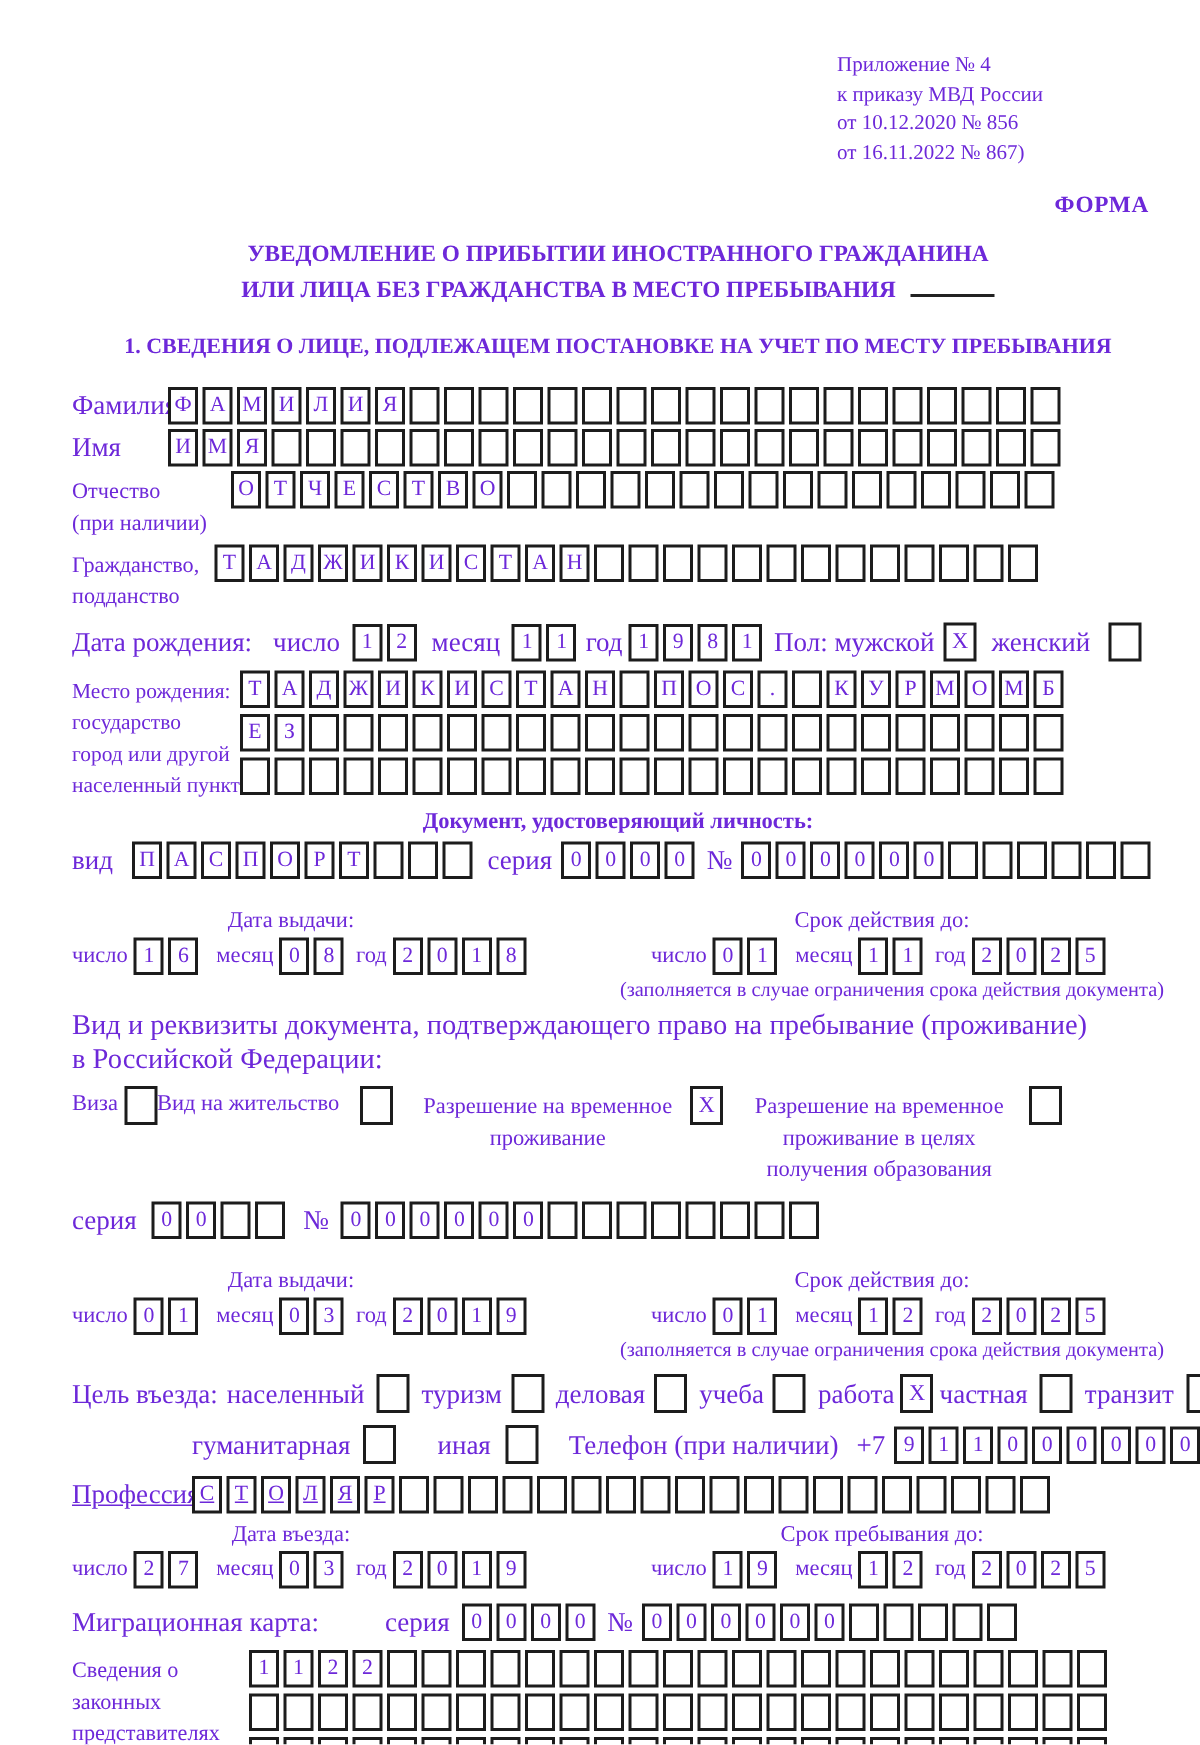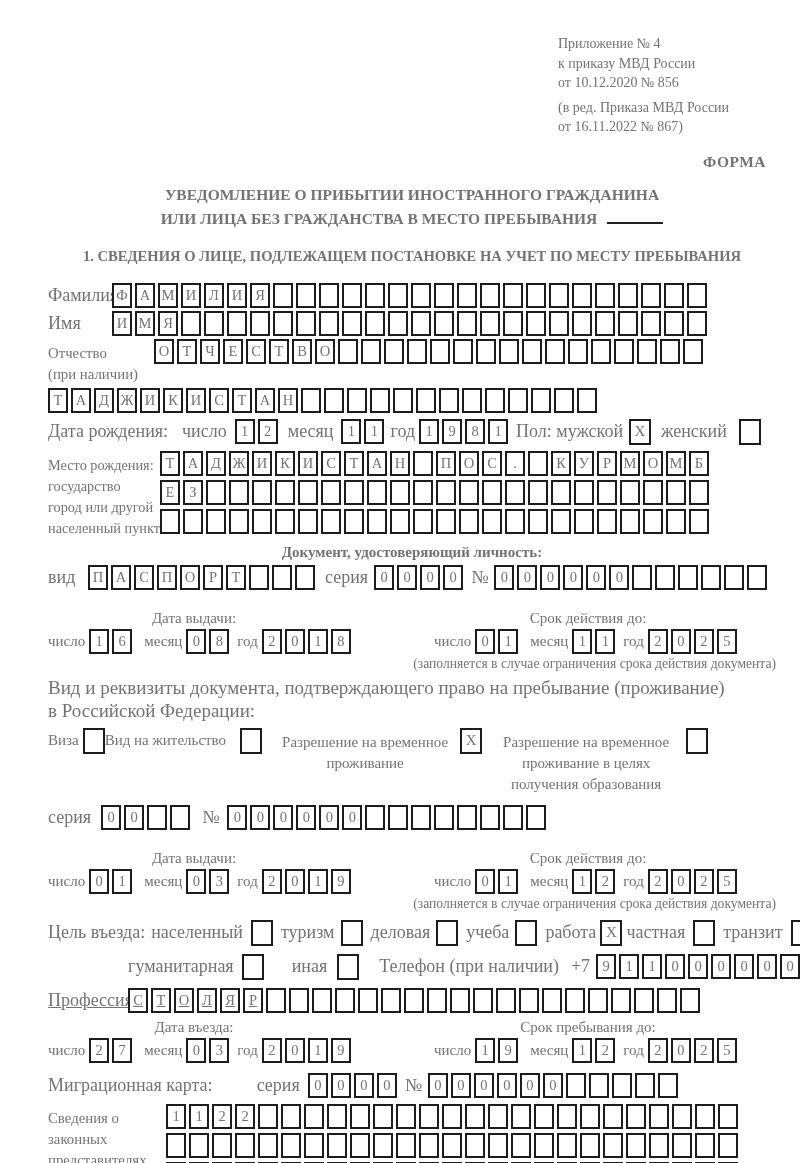--- a/index.html
+++ b/index.html
@@ -1,18 +1,18 @@
 <!DOCTYPE html>
 <html><head>
 <meta charset="utf-8">
 <style>
   * { margin:0; padding:0; box-sizing:border-box; }
   html,body { background:#ffffff; }
   .page {
-    width:800px; height:1163px; background:#fff; color:#737373;
+    width:800px; height:1163px; background:#fff; color:#6d28d9;
     font-family:"Liberation Serif","DejaVu Serif",serif;
     padding:34px 24px 10px 48px; overflow:hidden; position:relative;
     font-size:15px;
   }
   
   .header-note { margin-left:auto; width:218px; font-size:14px; line-height:19.5px; }
   .hn-gap { margin-top:5px; }
   .forma { text-align:right; padding-right:10px; font-weight:bold; font-size:15.5px; margin-top:16px; letter-spacing:.5px; }
   .title { margin-top:12px; text-align:center; font-weight:bold; font-size:15.5px; line-height:24px; }
   .title-underline { display:inline-block; width:56px; height:13px; border-bottom:2px solid #222; margin-left:10px; }
@@ -66,21 +66,20 @@
 </style>
 </head>
 <body>
 
 <div class="page">
 
   <div class="header-note">
     <div>Приложение № 4</div>
     <div>к приказу МВД России</div>
     <div>от 10.12.2020 № 856</div>
-    <div class="hn-gap">(в ред. Приказа МВД России</div>
     <div>от 16.11.2022 № 867)</div>
   </div>
 
   <div class="forma">ФОРМА</div>
 
   <div class="title">
     <div>УВЕДОМЛЕНИЕ О ПРИБЫТИИ ИНОСТРАННОГО ГРАЖДАНИНА</div>
     <div>
       <span>ИЛИ ЛИЦА БЕЗ ГРАЖДАНСТВА В МЕСТО ПРЕБЫВАНИЯ</span><span class="title-underline"></span>
     </div>
@@ -181,20 +180,24 @@
           <span class="cell"></span>
           <span class="cell"></span>
           <span class="cell"></span>
           <span class="cell"></span>
           <span class="cell"></span>
           <span class="cell"></span>
         </div>
     </div>
 
     <div class="frow top">
+      <div class="lblcol w95">
+        <div>Гражданство,</div>
+        <div>подданство</div>
+      </div>
       <div class="boxes">
           <span class="cell">Т</span>
           <span class="cell">А</span>
           <span class="cell">Д</span>
           <span class="cell">Ж</span>
           <span class="cell">И</span>
           <span class="cell">К</span>
           <span class="cell">И</span>
           <span class="cell">С</span>
           <span class="cell">Т</span>

